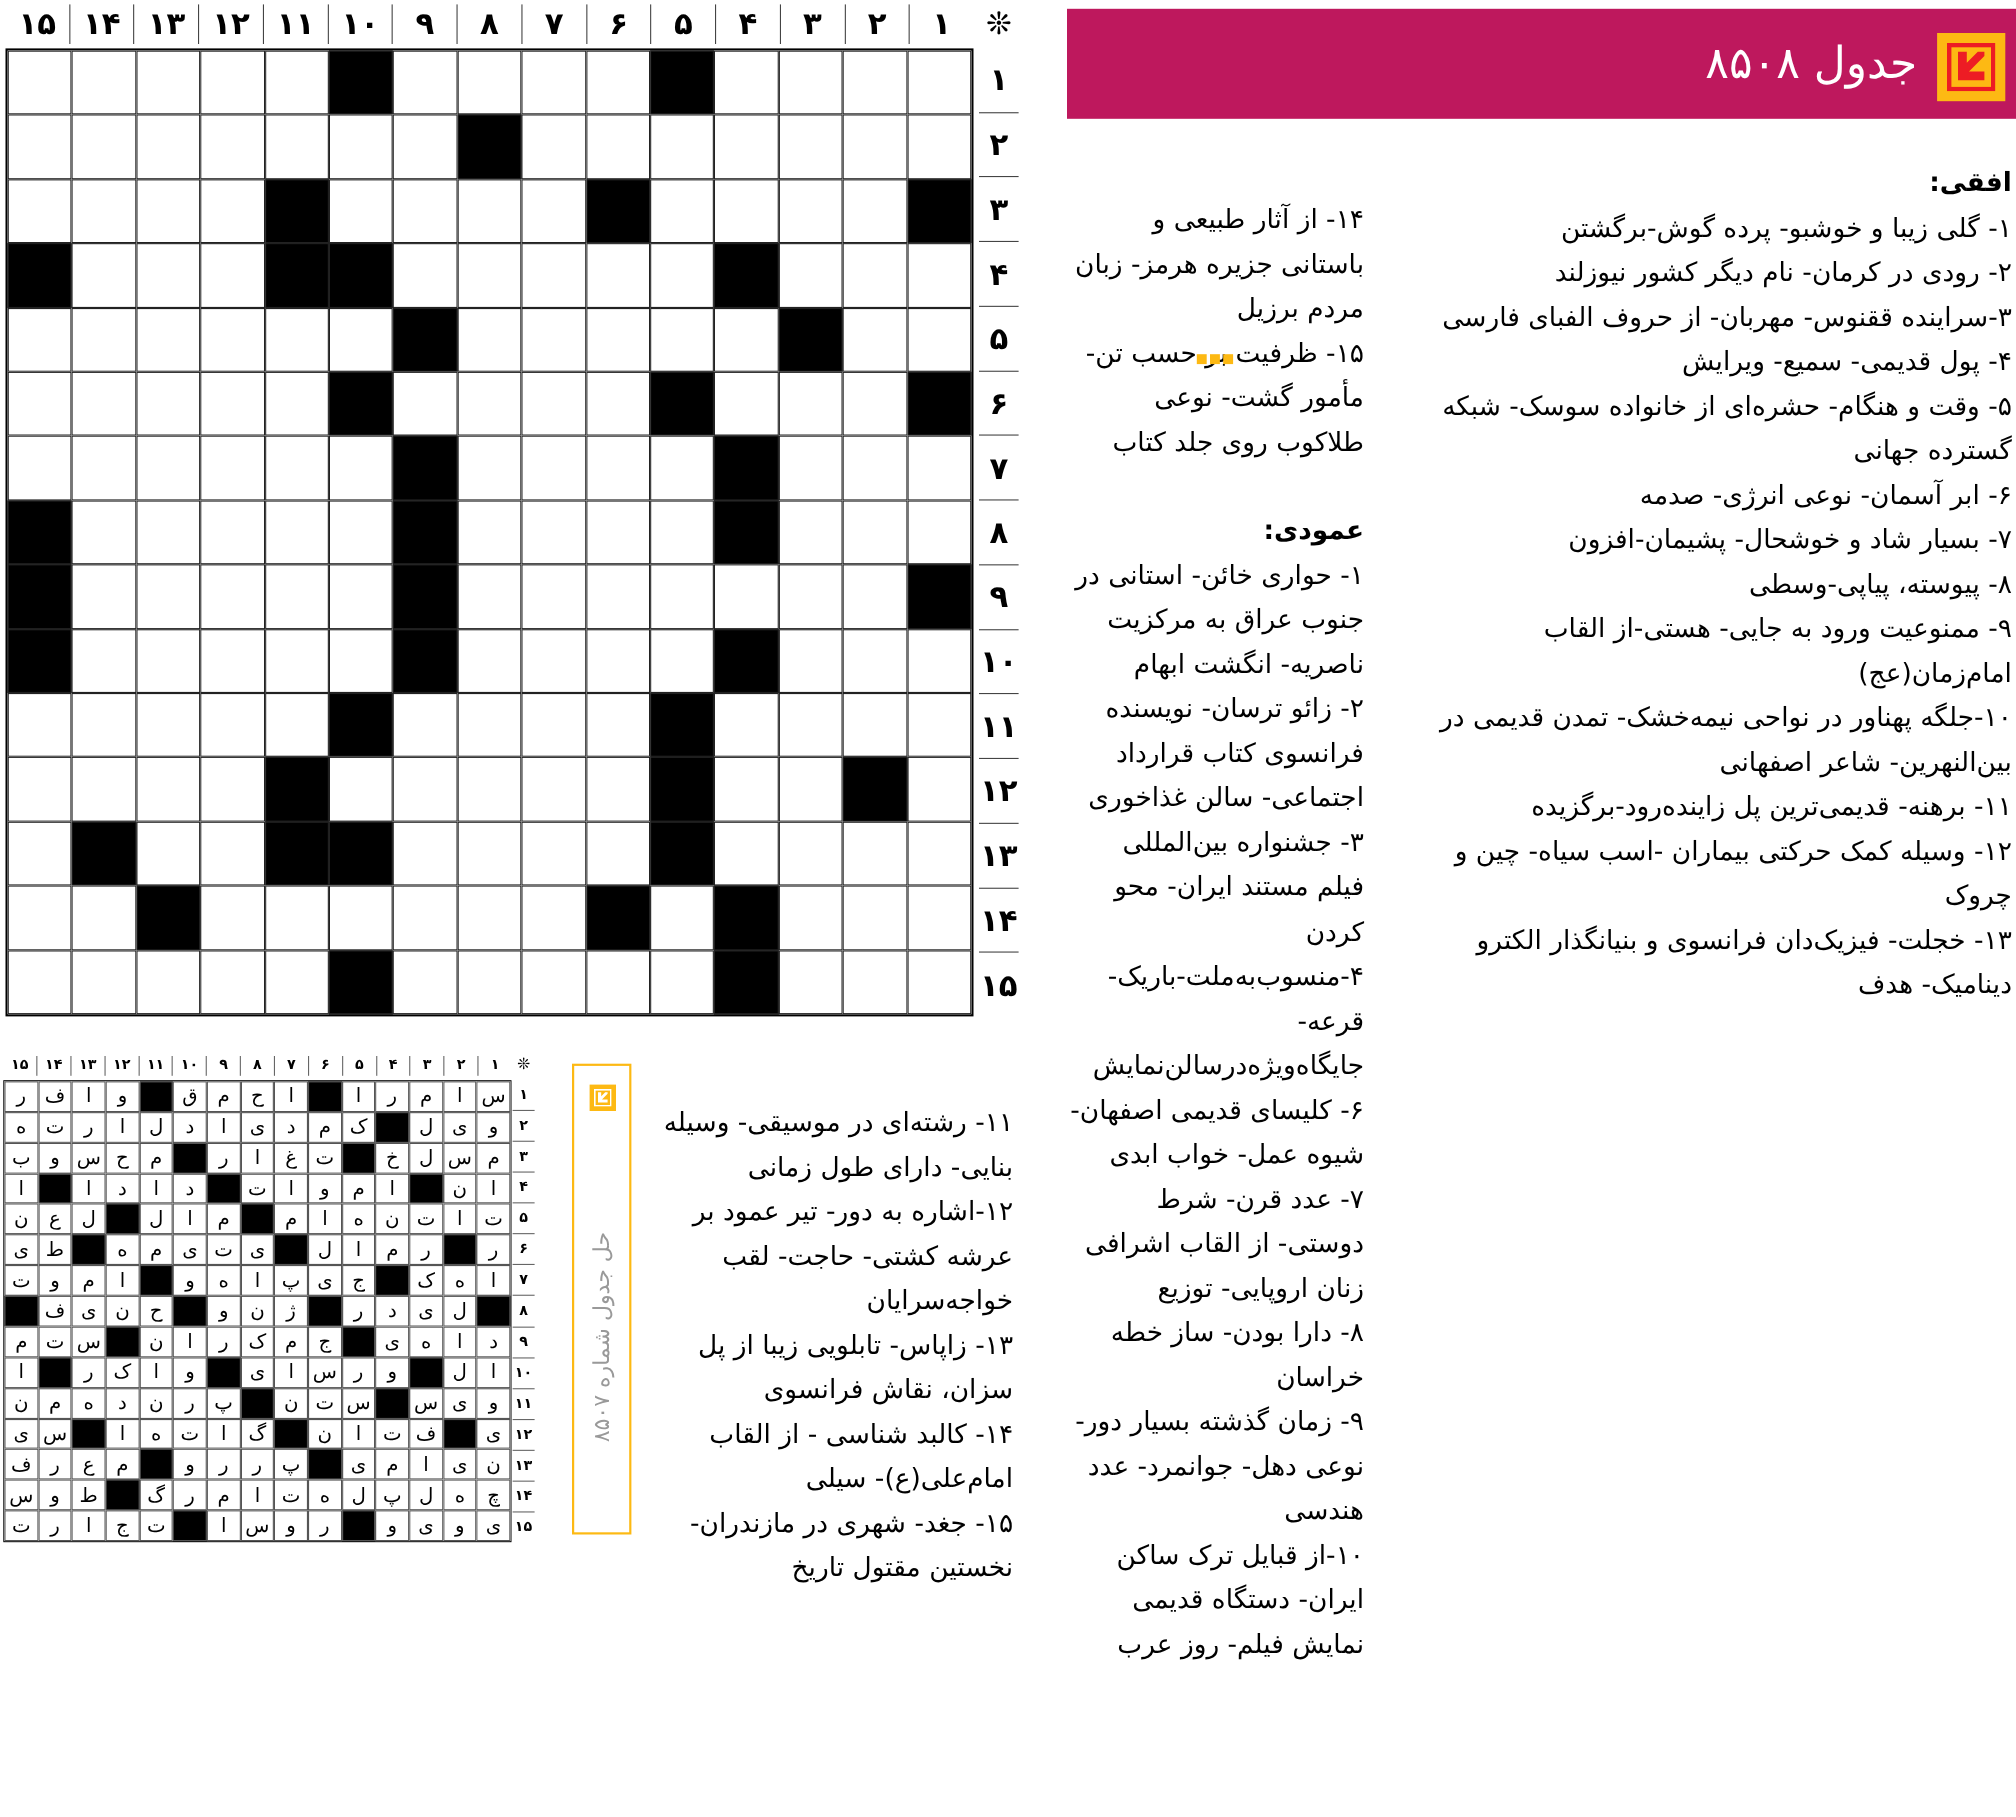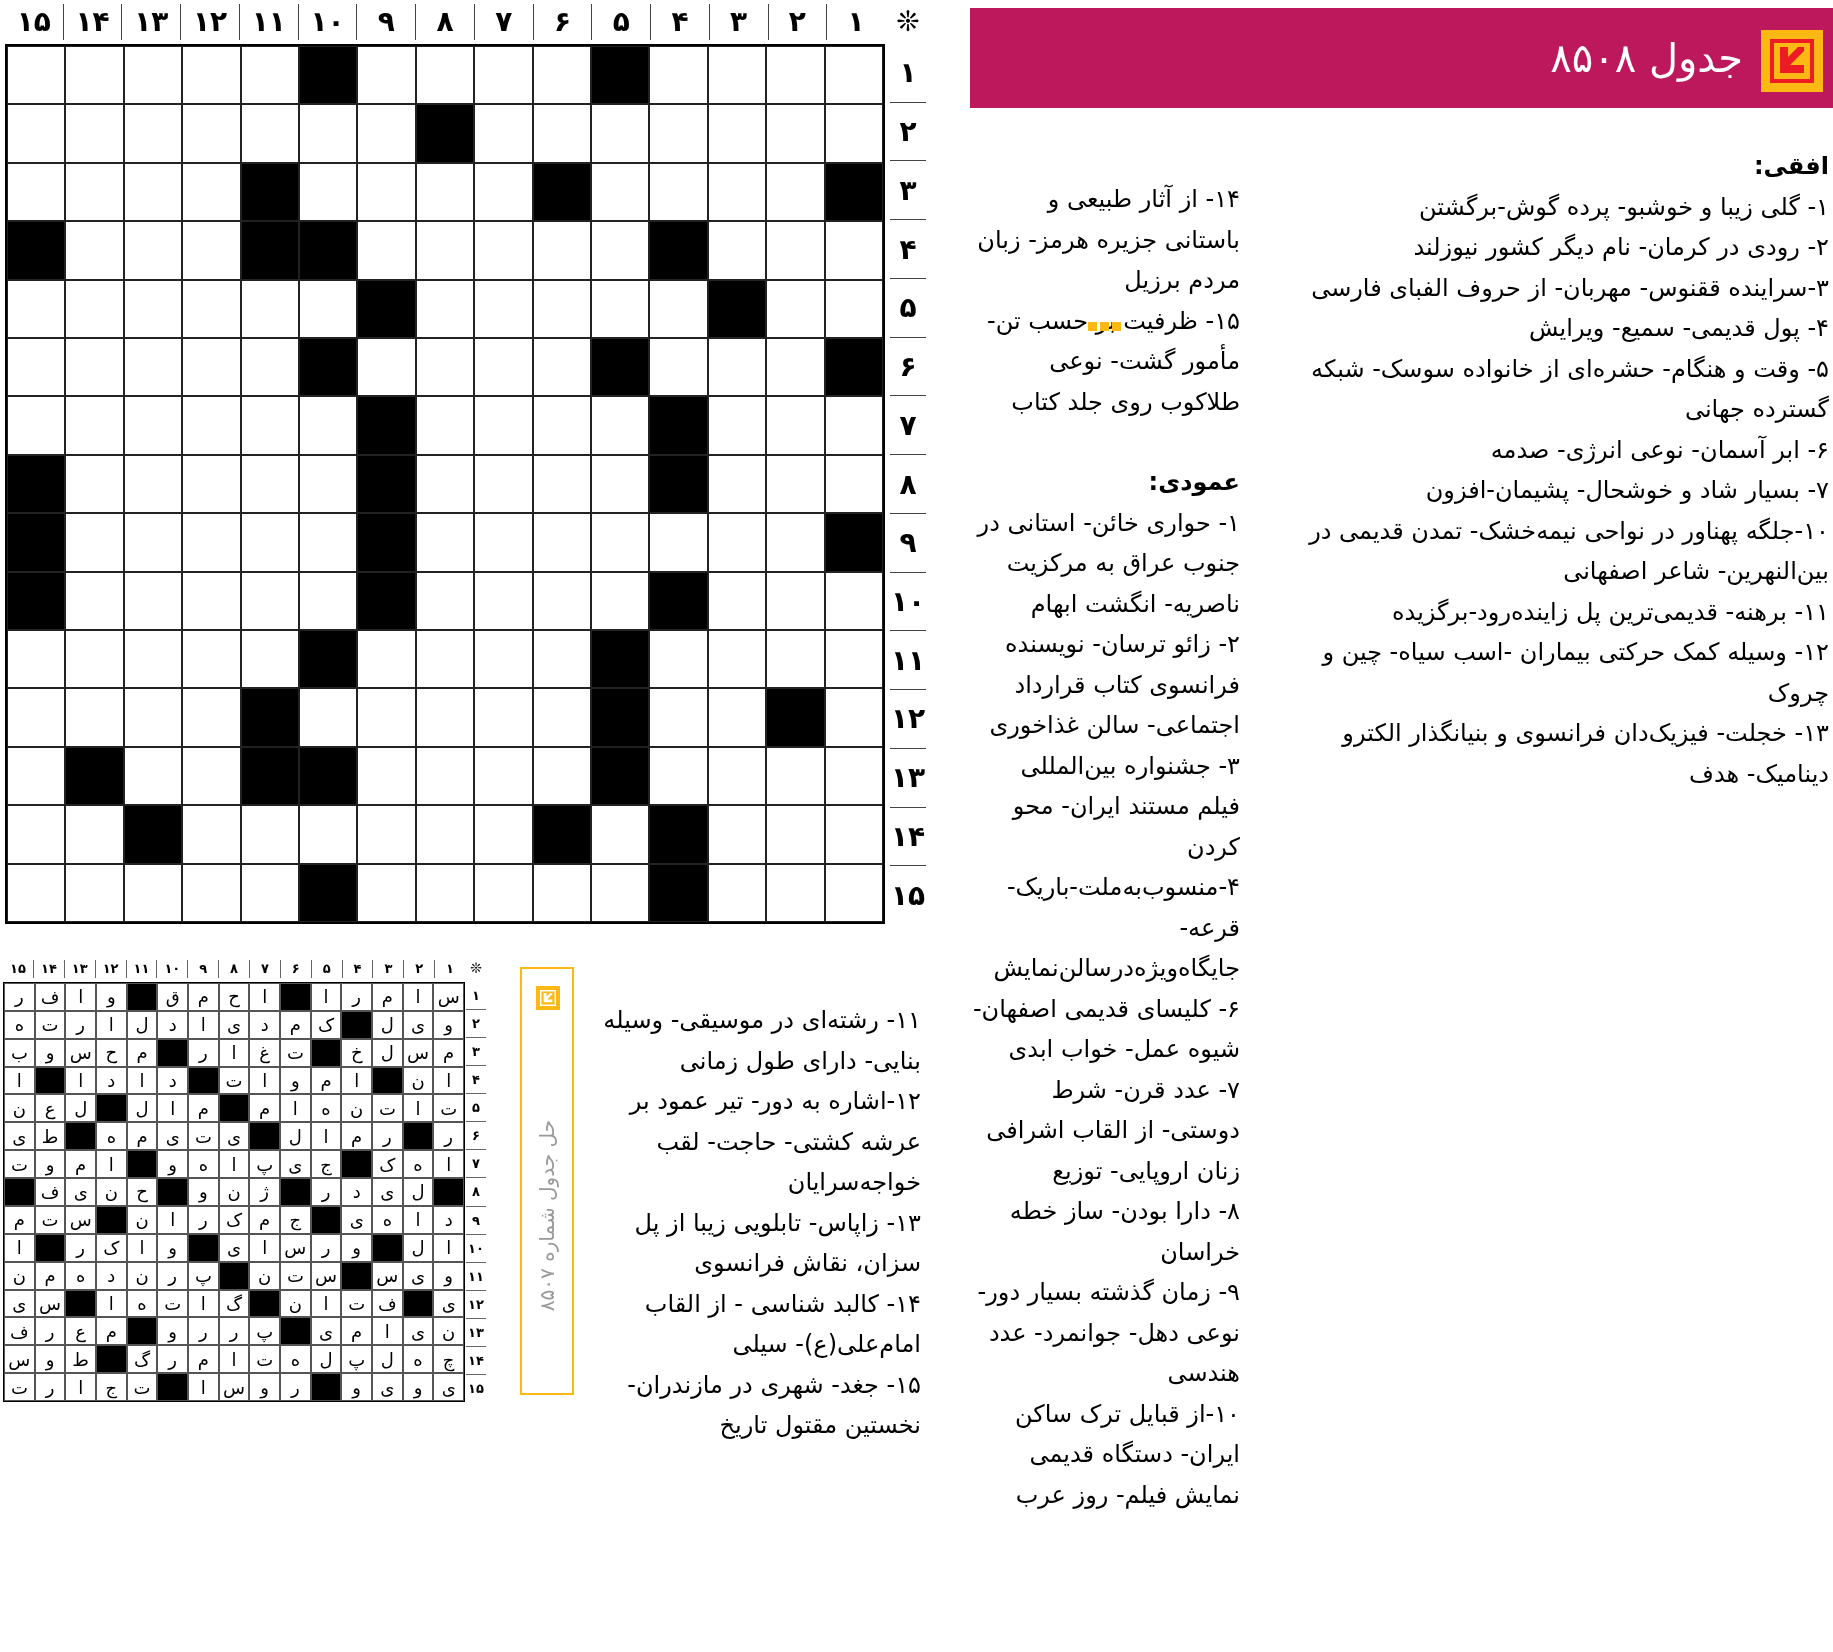--- a/index.html
+++ b/index.html
@@ -323,20 +323,22 @@
 <div id="across" class="abs clue-col">
   <div class="h">افقی:</div>
   <div id="across-list">
       <div class="item">۱- گلی زیبا و خوشبو- پرده گوش-برگشتن</div>
       <div class="item">۲- رودی در کرمان- نام دیگر کشور نیوزلند</div>
       <div class="item">۳-سراینده ققنوس- مهربان- از حروف الفبای فارسی</div>
       <div class="item">۴- پول قدیمی- سمیع- ویرایش</div>
       <div class="item">۵- وقت و هنگام- حشره‌ای از خانواده سوسک- شبکه گسترده جهانی</div>
       <div class="item">۶- ابر آسمان- نوعی انرژی- صدمه</div>
       <div class="item">۷- بسیار شاد و خوشحال- پشیمان-افزون</div>
+      <div class="item">۸- پیوسته، پیاپی-وسطی</div>
+      <div class="item">۹- ممنوعیت ورود به جایی- هستی-از القاب امام‌زمان(عج)</div>
       <div class="item">۱۰-جلگه پهناور در نواحی نیمه‌خشک- تمدن قدیمی در بین‌النهرین- شاعر اصفهانی</div>
       <div class="item">۱۱- برهنه- قدیمی‌ترین پل زاینده‌رود-برگزیده</div>
       <div class="item">۱۲- وسیله کمک حرکتی بیماران -اسب سیاه- چین و چروک</div>
       <div class="item">۱۳- خجلت- فیزیک‌دان فرانسوی و بنیانگذار الکترو دینامیک- هدف</div>
     </div>
 </div>
 <div id="col2" class="abs clue-col">
   <div id="col2-cont">
       <div class="item">۱۴- از آثار طبیعی و باستانی جزیره هرمز- زبان مردم برزیل</div>
       <div class="item">۱۵- ظرفیت بر حسب تن- مأمور گشت- نوعی طلاکوب روی جلد کتاب</div>

